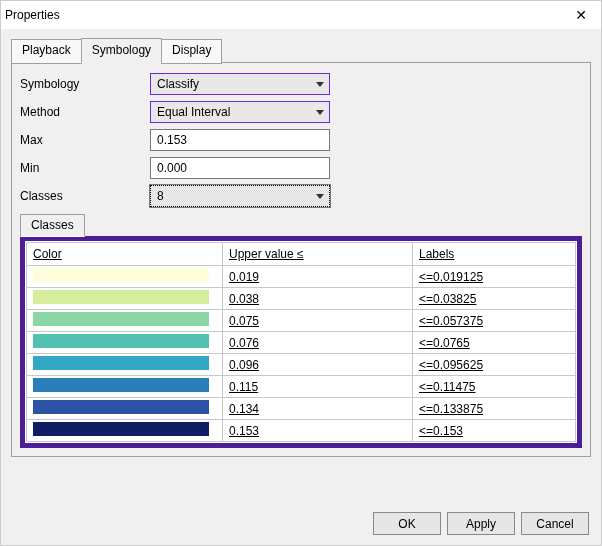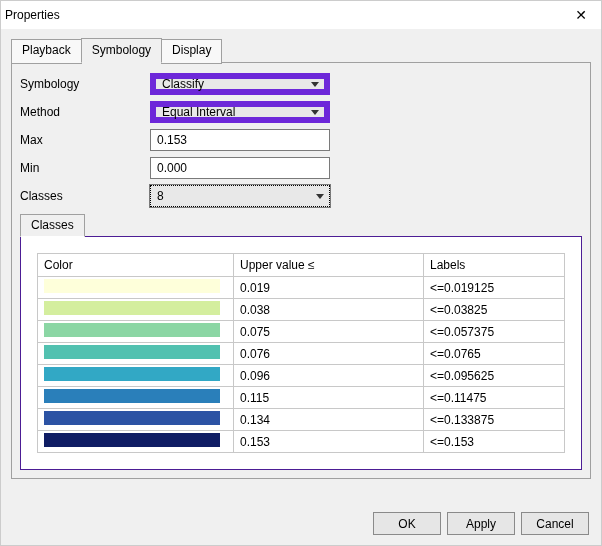--- a/index.html
+++ b/index.html
@@ -29,21 +29,21 @@
     top: 1px;
     color: #000;
   }
   .tab.active { background: #f0f0f0; border-bottom: 1px solid #f0f0f0; z-index: 2; }
   .tab.inactive { background: #f8f8f8; top: 2px; padding-top: 3px; padding-bottom: 4px; }
   .pane { border: 1px solid #a0a0a0; border-top: 1px solid #a0a0a0; padding: 10px 8px 8px; margin-top: 0; flex: 0 0 auto; }
   .row { display: flex; align-items: center; margin-bottom: 6px; }
   .row label { width: 130px; }
   .control {
     width: 180px; height: 22px;
-    border: 6px solid #6d28d9;
+    border: 1px solid #6d28d9;
     background: #e8e8e8;
     display: flex; align-items: center;
     padding: 0 6px;
     font-size: 12px;
     position: relative;
   }
   .control .dd {
     position: absolute; right: 0; top: 0; width: 18px; height: 100%;
     display: flex; align-items: center; justify-content: center;
     border-left: none;
@@ -69,21 +69,21 @@
     background: linear-gradient(to right,
       #ffffe0 0%, #eff5b7 11%, #d0eca0 22%, #a8dfa0 32%,
       #6fd0b2 42%, #3fc0c0 52%, #2ea8c8 62%, #2b8bc5 72%,
       #2e6ab8 82%, #253a9a 92%, #081d58 100%);
   }
   .scheme .dd { width: 18px; background: #e8e8e8; border-left: 1px solid #7a7a7a; display:flex; align-items:center; justify-content:center; }
   .chev { width:0; height:0; border-left:4px solid transparent; border-right:4px solid transparent; border-top:5px solid #333; }
 
   .subtabs { display:flex; margin-top: 6px; }
   .subtab { padding: 3px 10px 4px; border: 1px solid #a0a0a0; background: #f0f0f0; border-bottom: 1px solid #fff; position: relative; top:1px; z-index: 2; }
-  .grid-wrap { border: 1px solid #4c1d95; background: #fff; padding: 16px; }
+  .grid-wrap { border: 5px solid #4c1d95; background: #fff; padding: 1px; text-decoration: underline; }
   .grid { width: 100%; border-collapse: collapse; }
   .grid th {
     text-align: left; font-weight: normal; font-size: 12px;
     border: 1px solid #c8c8c8; padding: 4px 6px; background: #fff;
   }
   .grid td { border: 1px solid #c8c8c8; padding: 2px 6px; font-size: 12px; height: 22px; }
   .swatch { height: 14px; width: 176px; display: inline-block; }
 
   .footer { display:flex; justify-content:flex-end; gap:6px; padding: 10px 12px; background:#f0f0f0; border-top: none; }
   .btn { min-width: 68px; height: 23px; border: 1px solid #8a8a8a; background: #e6e6e6; font-size: 12px; display:flex; align-items:center; justify-content:center; }

